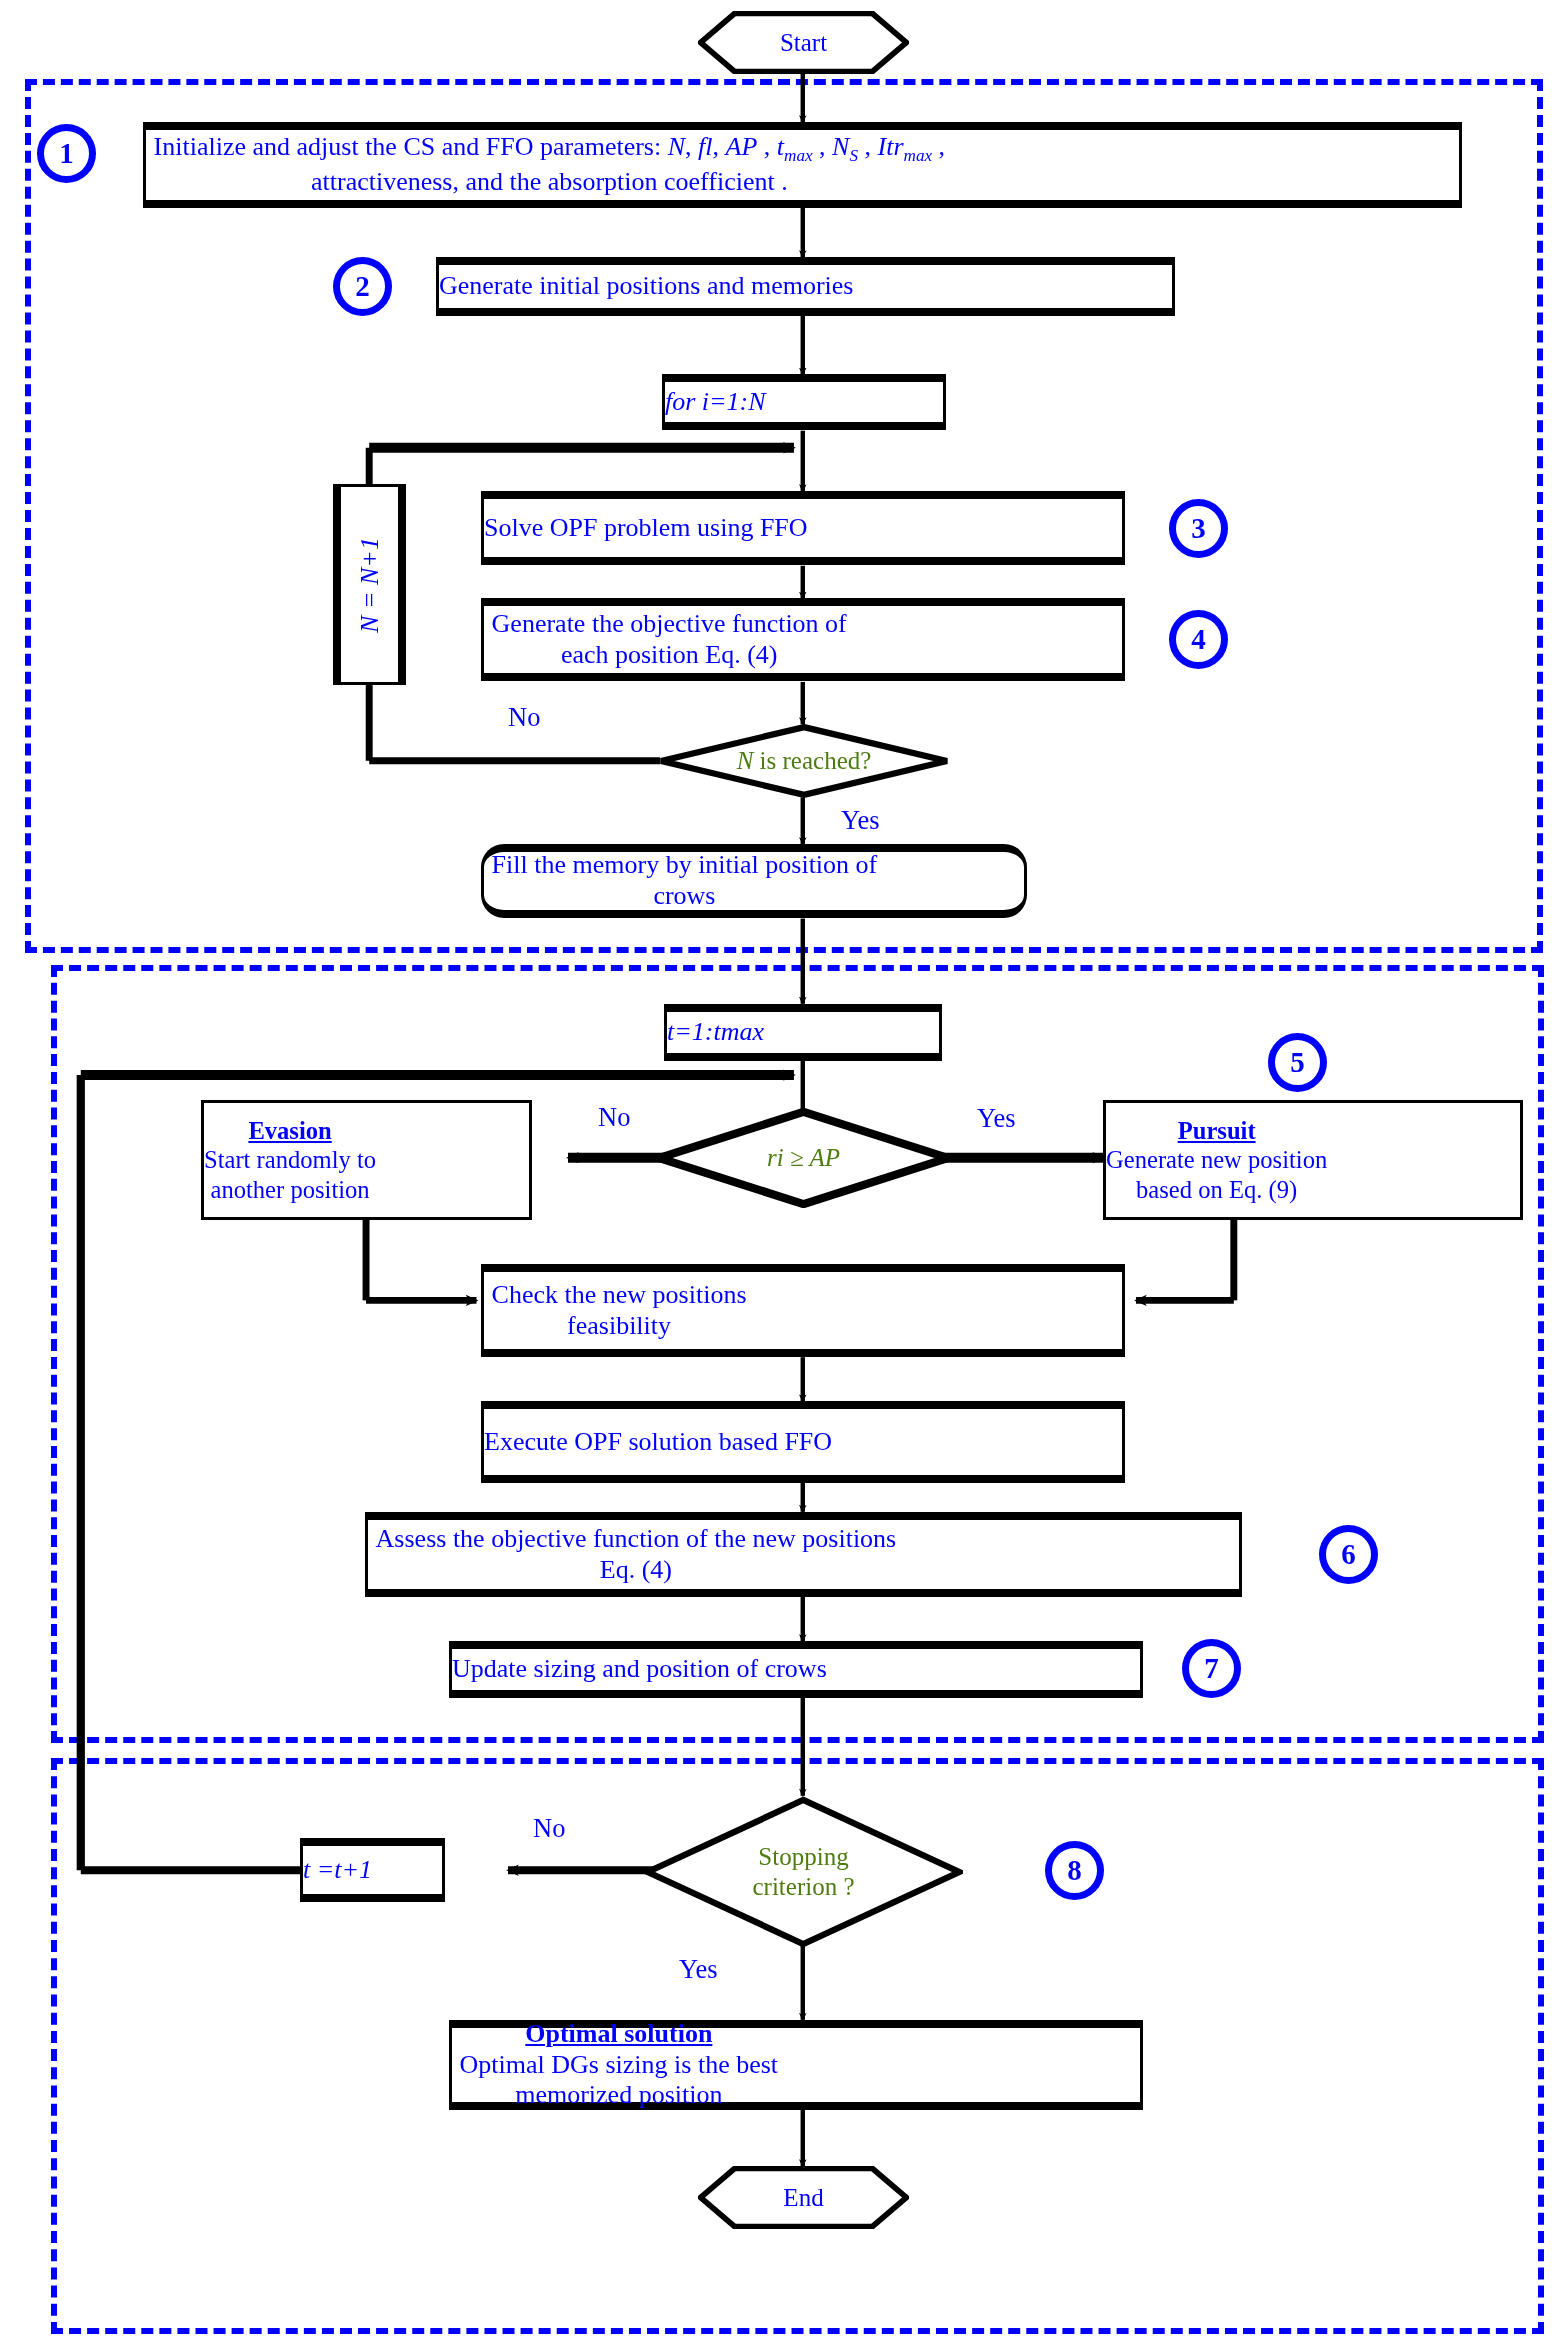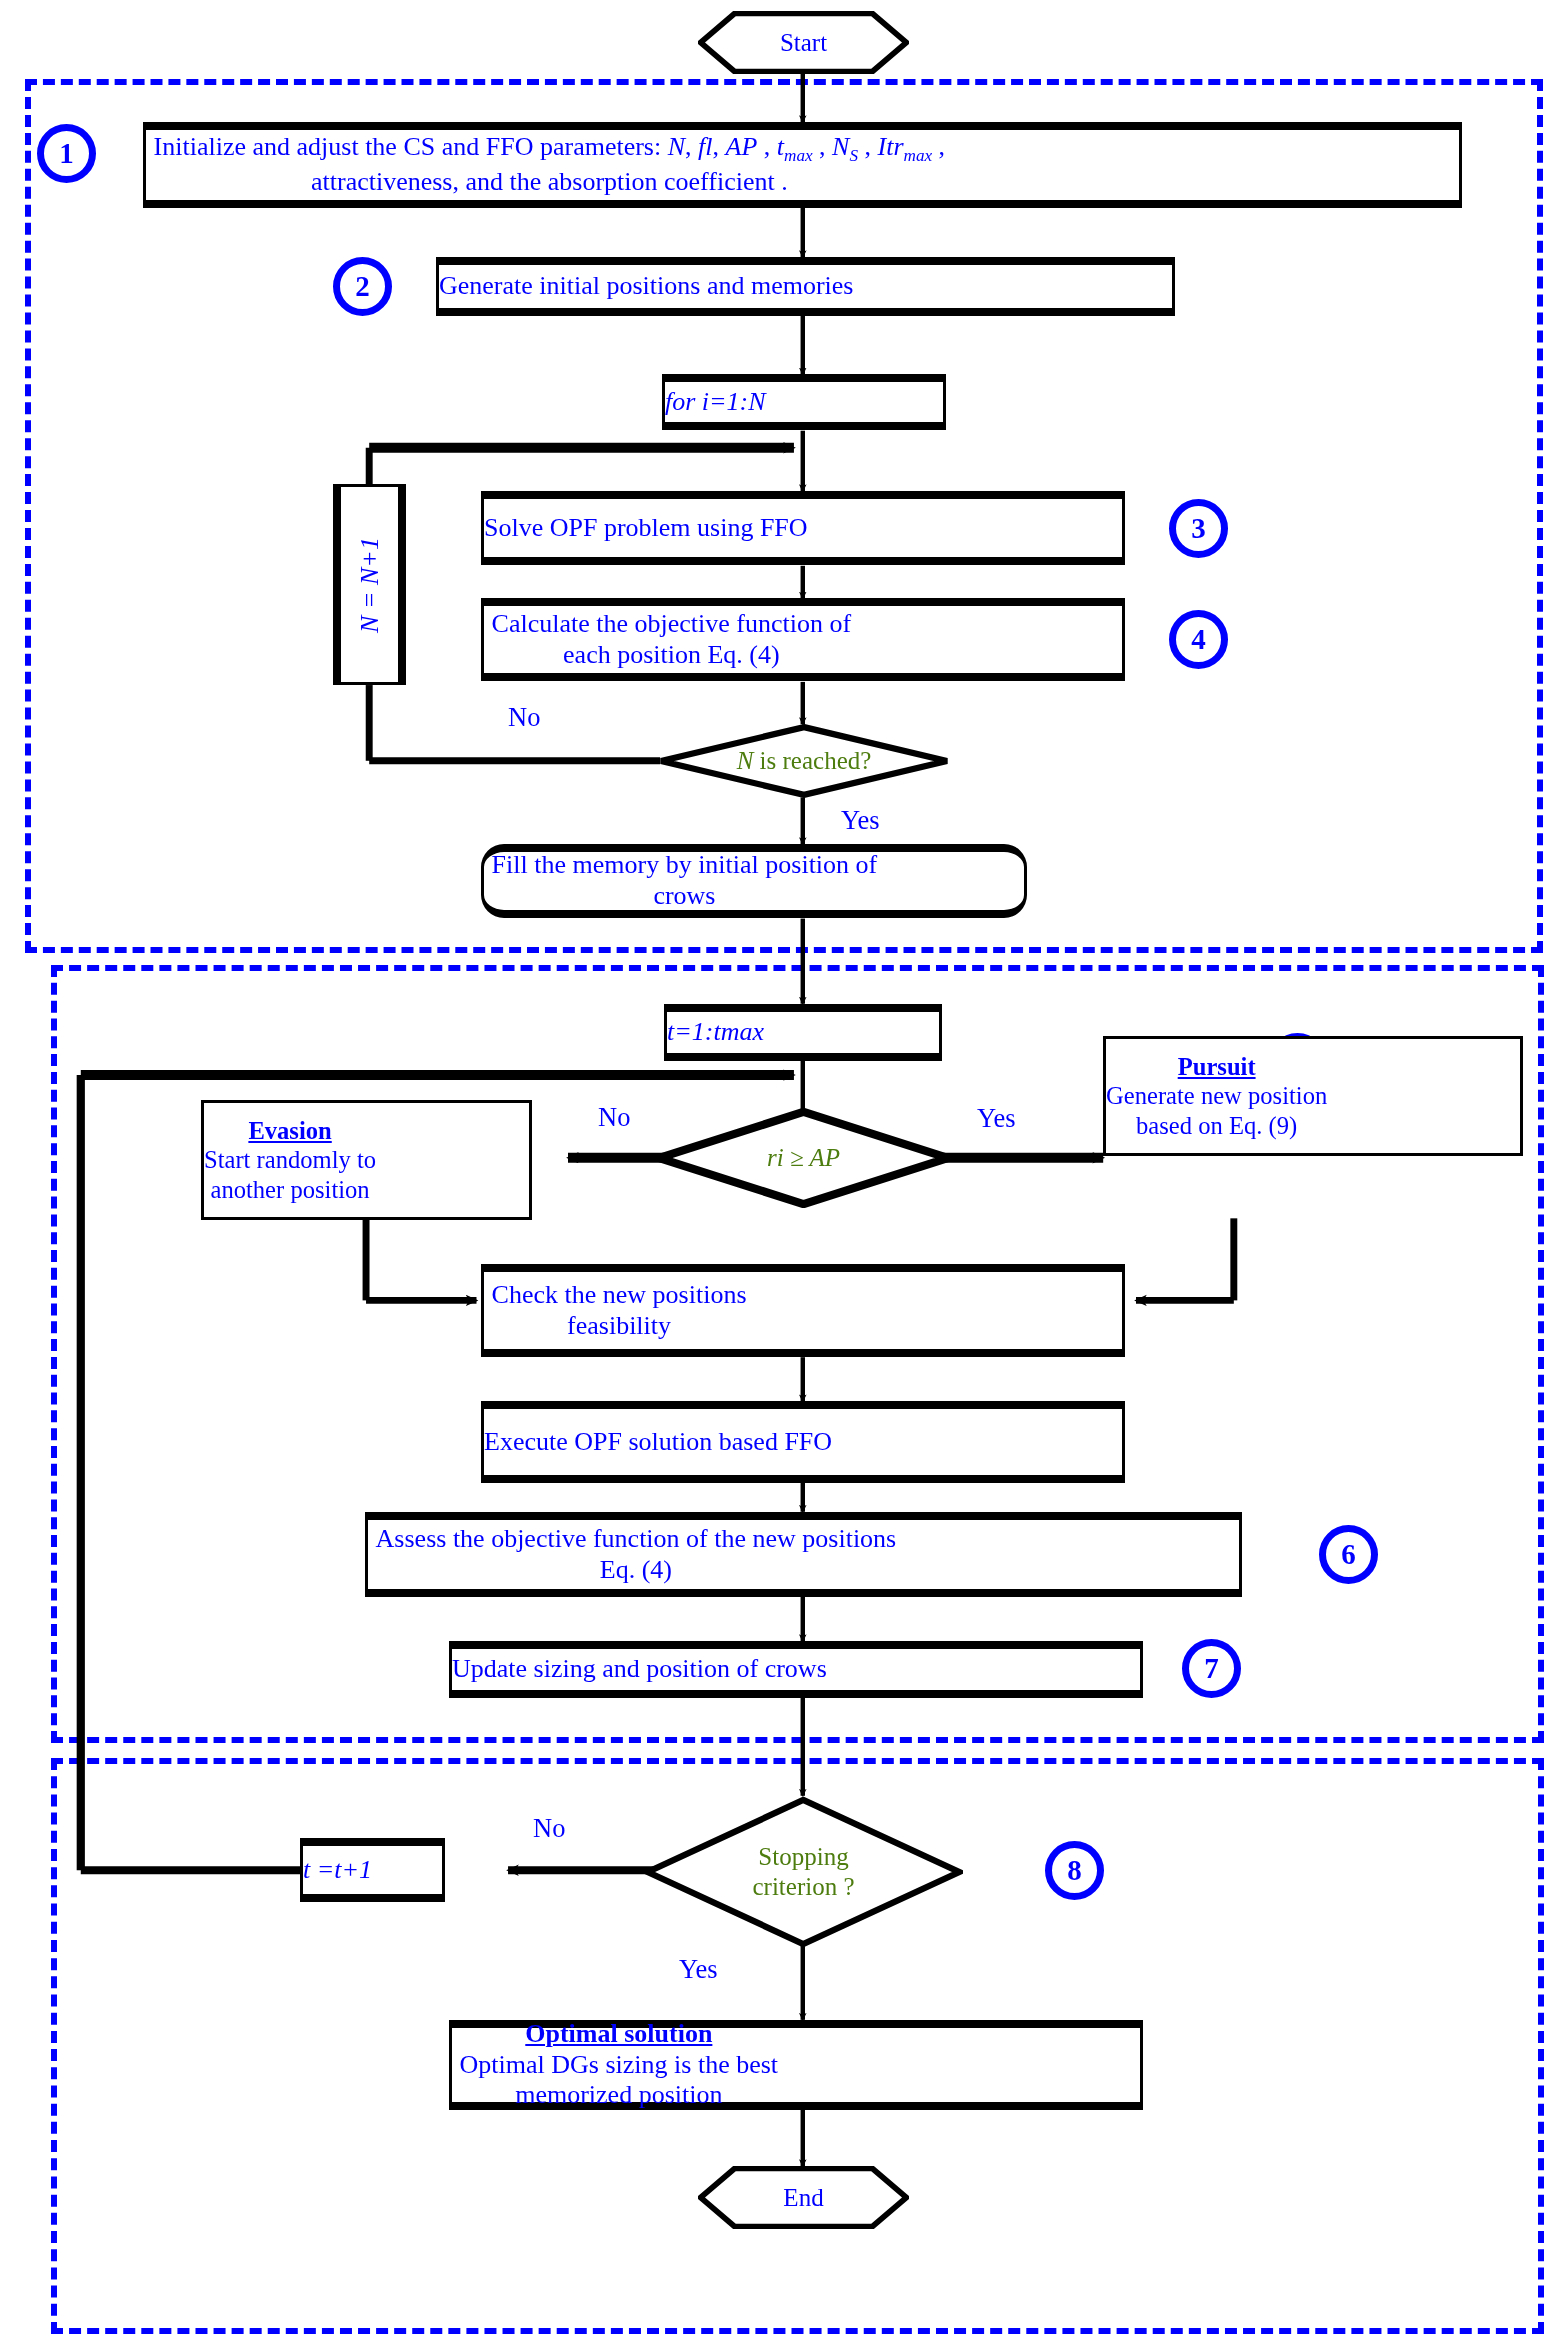--- a/index.html
+++ b/index.html
@@ -177,21 +177,21 @@
   <div class="rot" style="left:333px;top:484px;width:73px;height:201px;">
     <span class="rtxt it" style="font-size:26px;">N = N+1</span>
   </div>
 
   <div class="node proc" style="left:481px;top:491px;width:644px;height:74px;font-size:26px;">Solve OPF problem using FFO</div>
 
   <div class="badge" style="left:1169px;top:499px;width:59px;height:59px;font-size:29px;">3</div>
 
   <div class="node proc" style="left:481px;top:598px;width:644px;height:83px;font-size:26px;">
     <div class="inner">
-      <span>Calculate the objective function of</span><br>
+      <span>Generate the objective function of</span><br>
       <span>each position Eq. (4)</span>
     </div>
   </div>
 
   <div class="badge" style="left:1169px;top:610px;width:59px;height:59px;font-size:29px;">4</div>
 
   <div class="dec" style="left:657px;top:724px;width:294px;height:74px;font-size:25px;">
     <svg width="294" height="74" viewBox="0 0 466 118" xmlns="http://www.w3.org/2000/svg">
       <polygon points="233,5 461,59 233,113 5,59" fill="#fff" stroke="#000" stroke-width="10"></polygon>
     </svg>
@@ -216,21 +216,21 @@
   <div class="badge" style="left:1268px;top:1033px;width:59px;height:59px;font-size:29px;">5</div>
 
   <div class="node proc-thin" style="left:201px;top:1100px;width:331px;height:120px;font-size:24.6px;">
     <div class="inner">
       <span class="u">Evasion</span><br>
       <span>Start randomly to</span><br>
       <span>another position</span>
     </div>
   </div>
 
-  <div class="node proc-thin" style="left:1103px;top:1036px;width:420px;height:120px;font-size:24.6px;">
+  <div class="node proc-thin" style="left:1103px;top:1100px;width:420px;height:120px;font-size:24.6px;">
     <div class="inner">
       <span class="u">Pursuit</span><br>
       <span>Generate new position</span><br>
       <span>based on Eq. (9)</span>
     </div>
   </div>
 
   <div class="dec" style="left:655px;top:1108px;width:297px;height:100px;font-size:25px;">
     <svg width="297" height="100" viewBox="0 0 470 158" xmlns="http://www.w3.org/2000/svg">
       <polygon points="235,6 464,79 235,152 6,79" fill="#fff" stroke="#000" stroke-width="13"></polygon>

